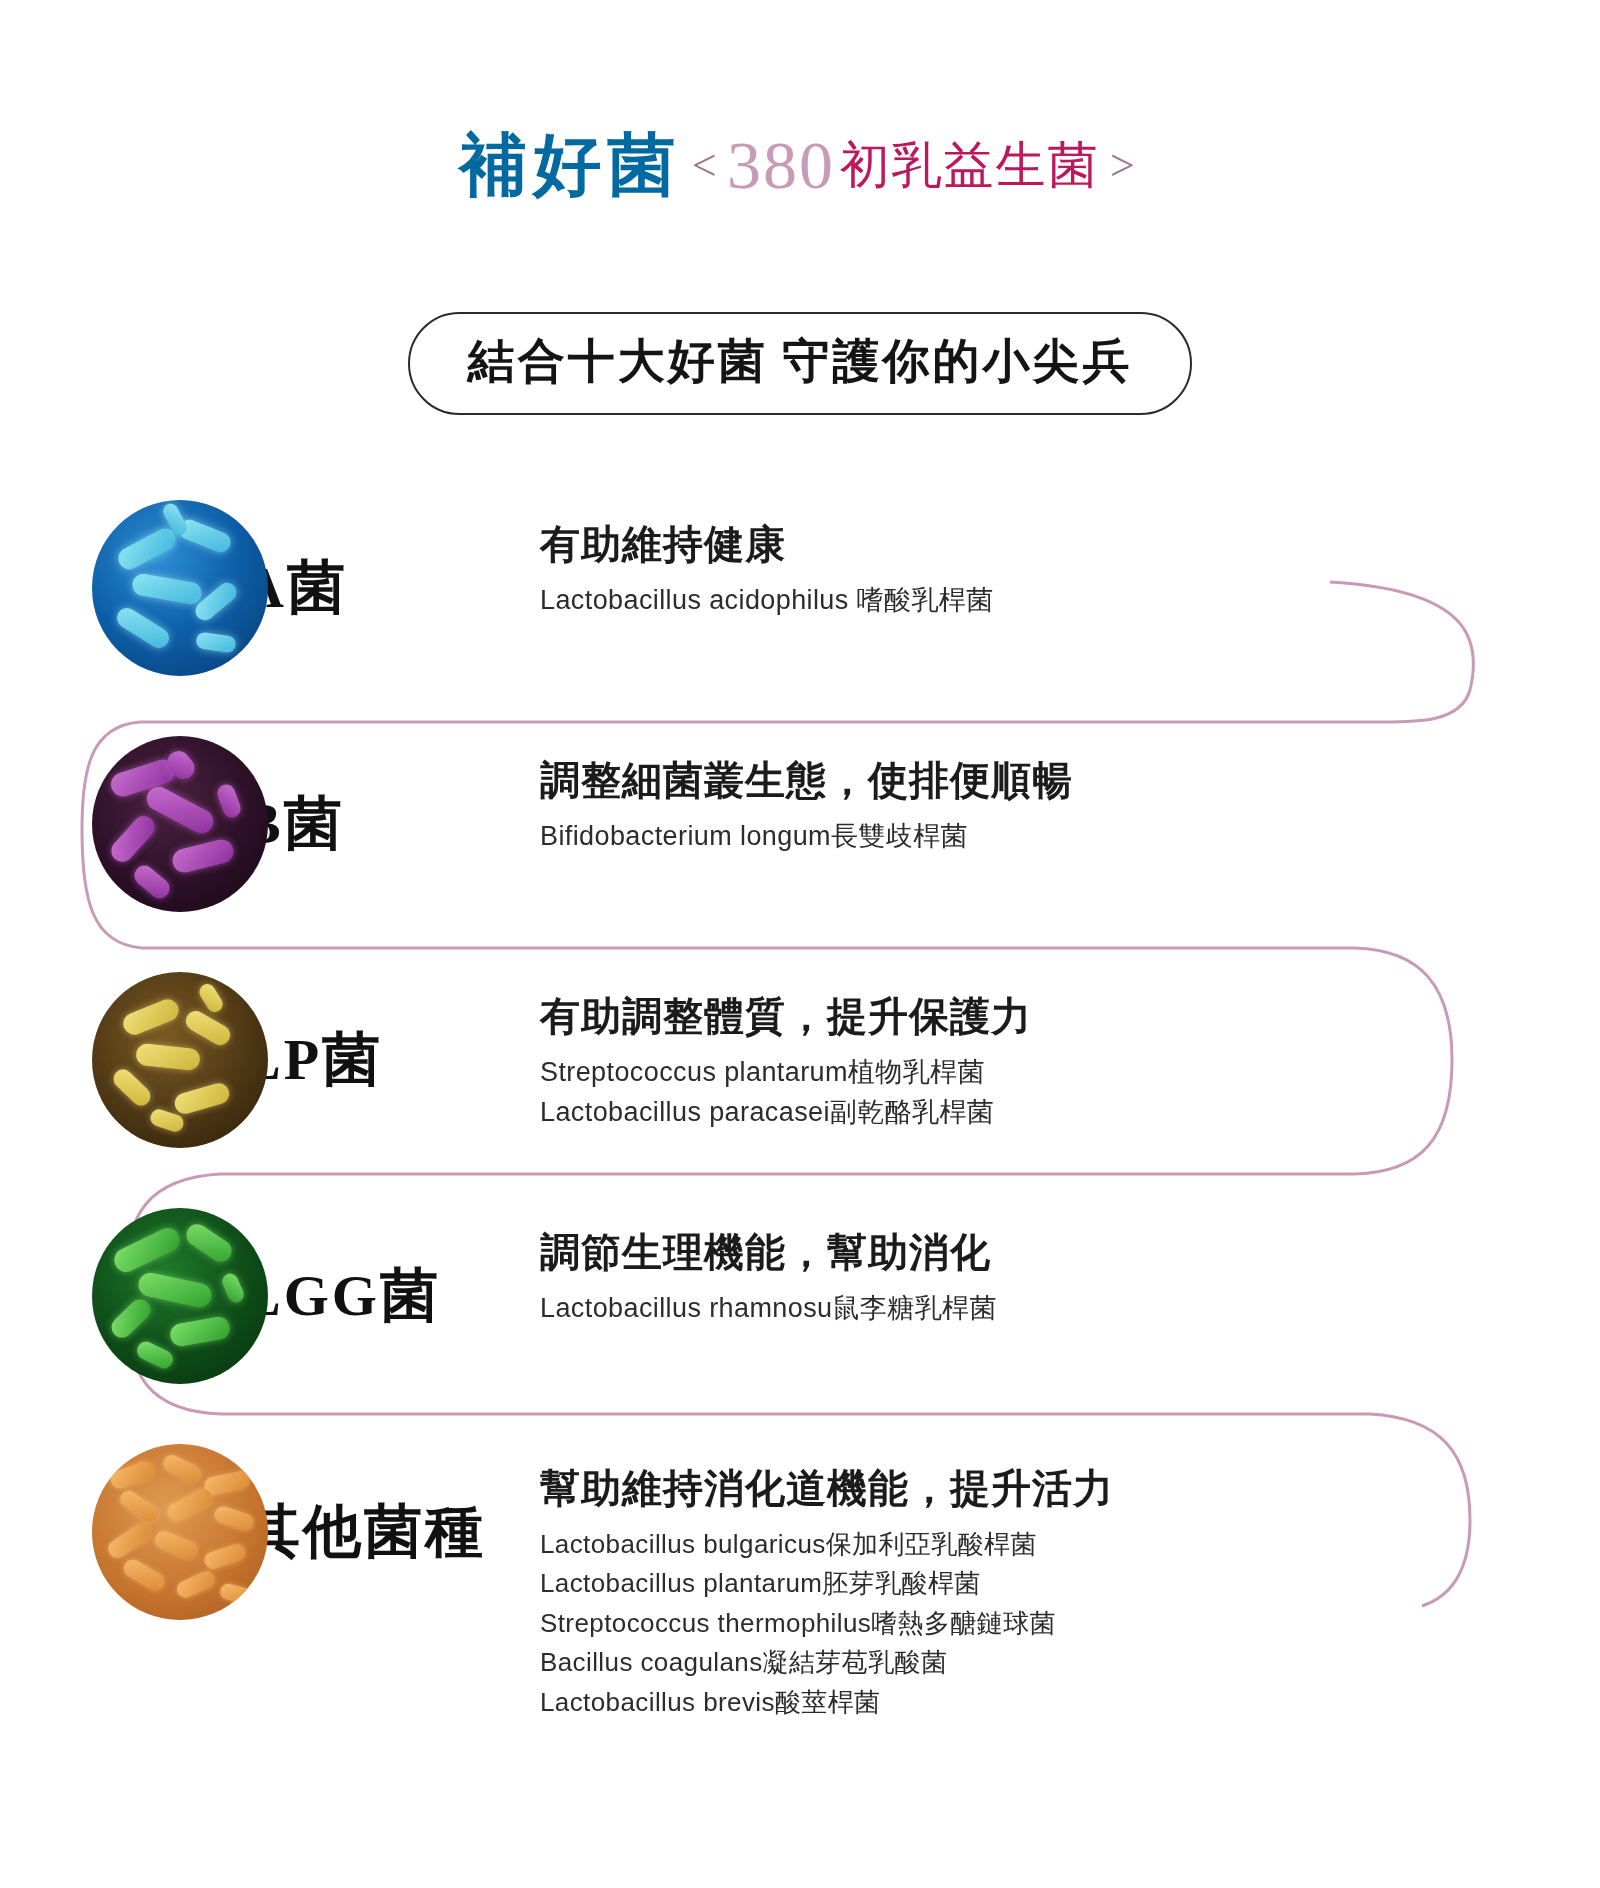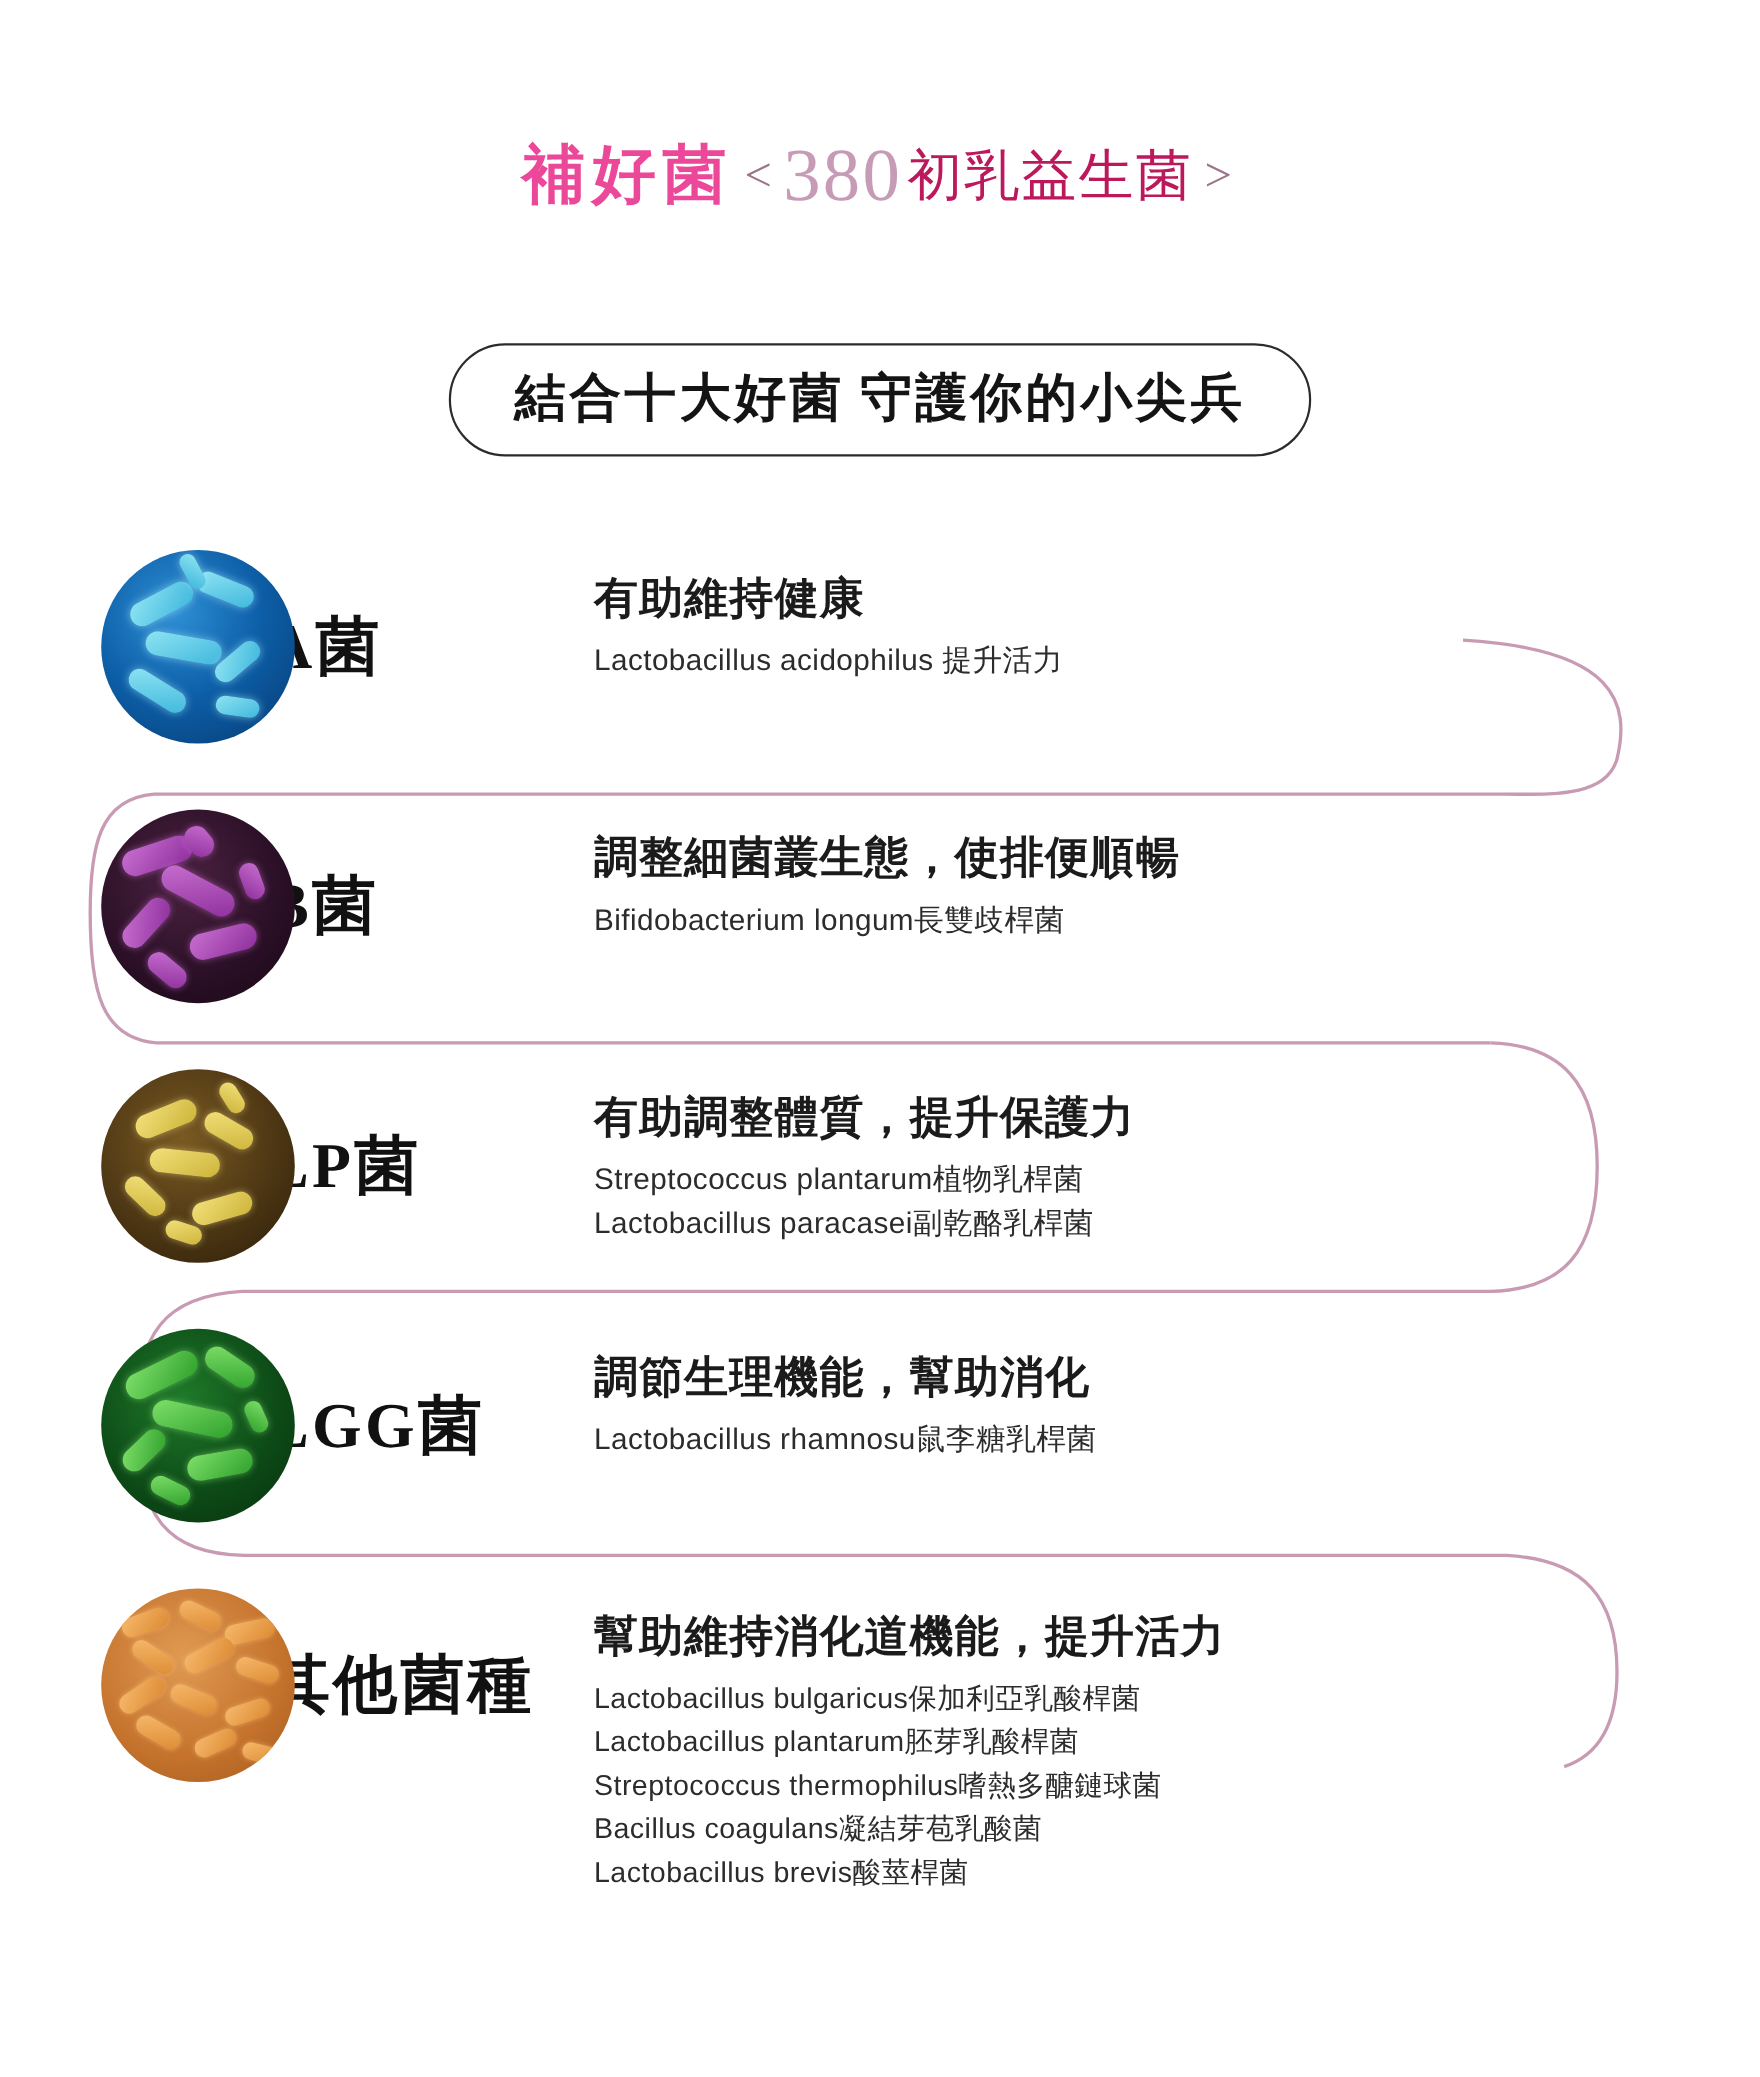--- a/index.html
+++ b/index.html
@@ -27,24 +27,24 @@
   .header {
     position: absolute;
     left: 0;
     top: 120px;
     width: 1600px;
     text-align: center;
     white-space: nowrap;
   }
   .title-main {
     font-family: Liberation Mono, monospace;
-    font-size: 58px;
+    font-size: 68px;
     font-weight: 700;
     letter-spacing: 6px;
-    color: #ec4899;
+    color: #0369a1;
     vertical-align: middle;
   }
   .angle {
     font-family: "Liberation Serif", serif;
     font-size: 44px;
     color: #9e7389;
     vertical-align: middle;
     padding: 0 6px;
     font-weight: 400;
   }
@@ -230,21 +230,21 @@
           <div class="shape s-a" style="width:40px;height:17px;left:104px;top:134px;transform:rotate(8deg);"></div>
           <div class="shape s-a" style="width:34px;height:15px;left:66px;top:12px;transform:rotate(62deg);"></div>
         </div>
       </div>
       <div class="name-cell">
         <div class="bact-name">A菌</div>
       </div>
       <div class="text-cell">
         <div class="benefit">有助維持健康</div>
         <div class="latin-list">
-          <div class="latin">Lactobacillus acidophilus 提升活力</div>
+          <div class="latin">Lactobacillus acidophilus 嗜酸乳桿菌</div>
         </div>
       </div>
     </div>
 
     <div class="row">
       <div class="orb-cell">
         <div class="orb orb-b">
           <div class="shape s-b" style="width:66px;height:24px;left:18px;top:30px;transform:rotate(-18deg);"></div>
           <div class="shape s-b" style="width:30px;height:22px;left:74px;top:18px;transform:rotate(50deg);"></div>
           <div class="shape s-b" style="width:72px;height:24px;left:52px;top:62px;transform:rotate(28deg);"></div>

